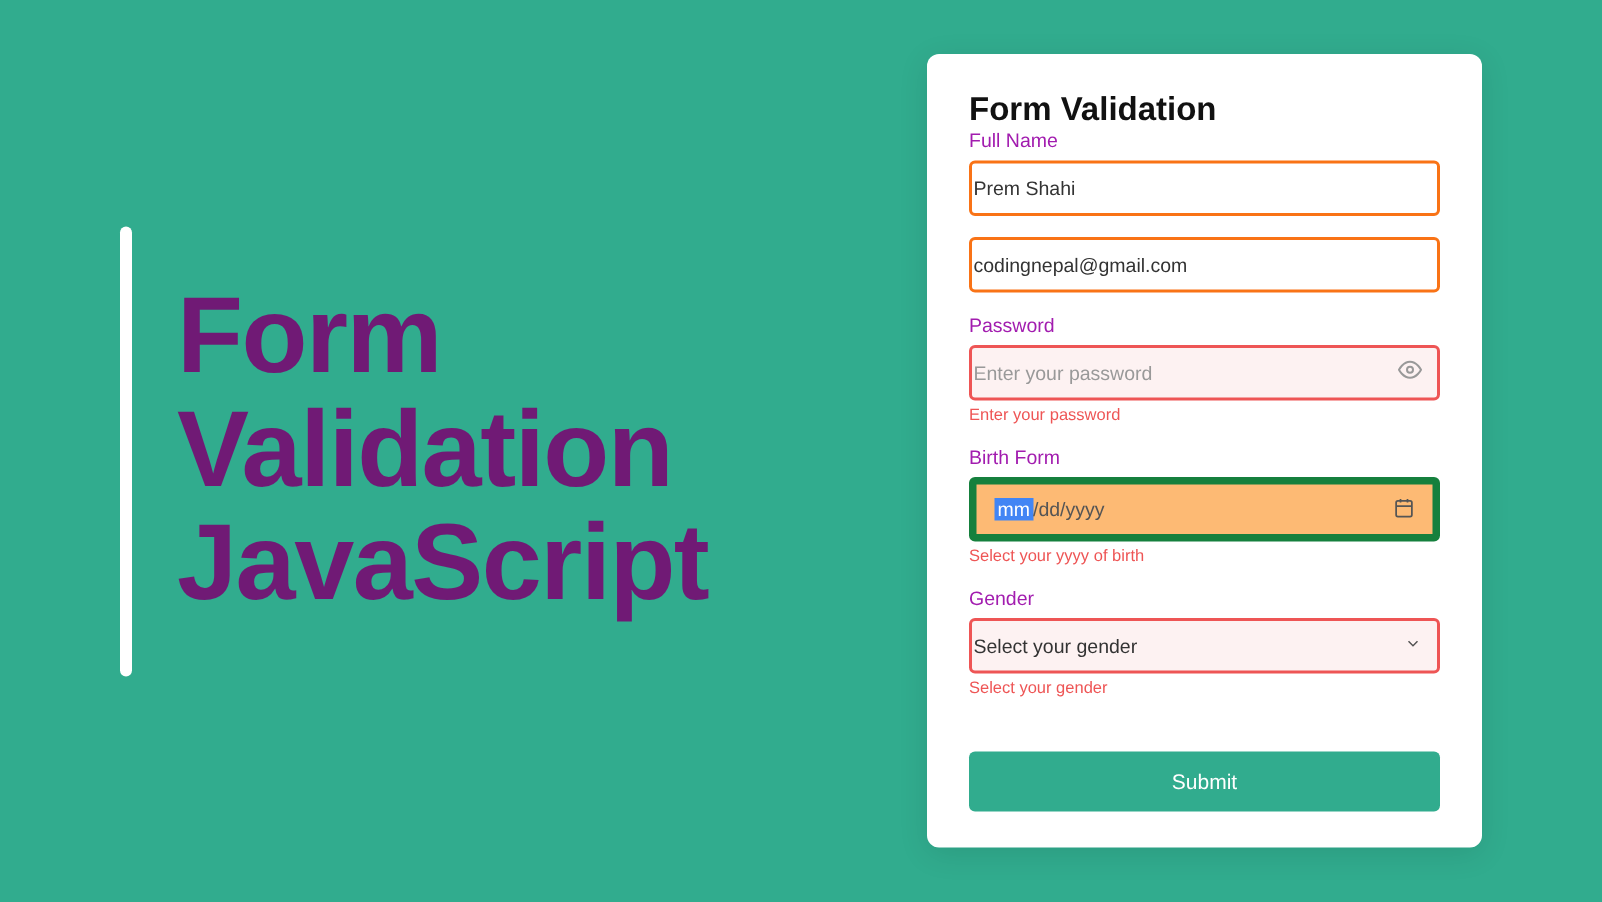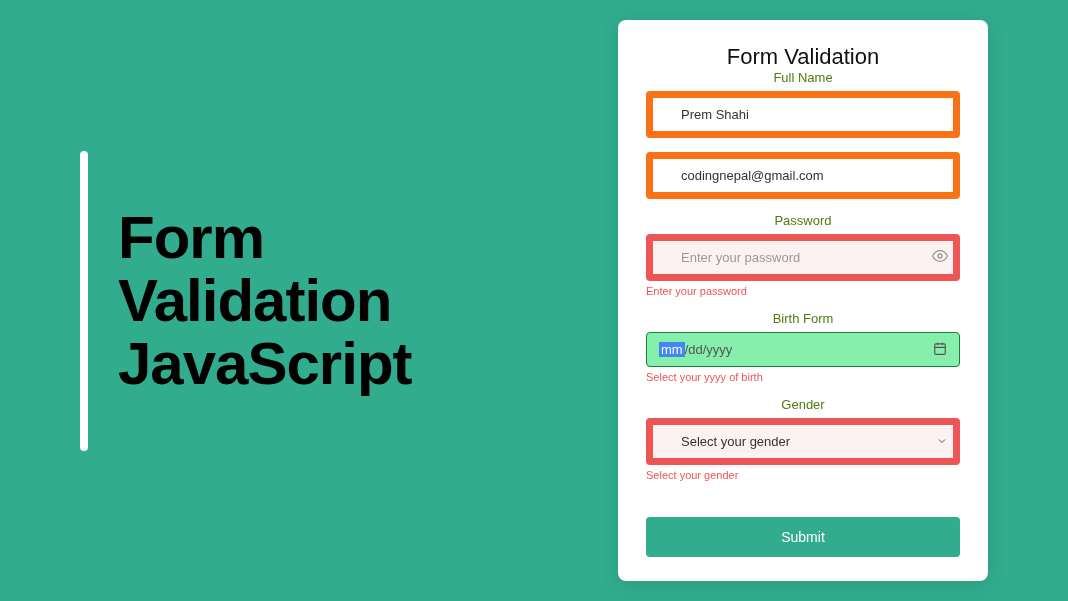--- a/index.html
+++ b/index.html
@@ -23,55 +23,54 @@
       flex: 1;
     }
     .vertical-bar {
       width: 8px;
       height: 300px;
       background: #fff;
       border-radius: 4px;
       margin-right: 30px;
     }
     .hero-text {
-      color: #000000;
-      font-size: 60px;
+      color: #701a75;
+      font-size: 72px;
       font-weight: 700;
       line-height: 1.05;
       font-family: 'Arial Narrow', Arial, sans-serif;
       letter-spacing: -1px;
     }
     .form-card {
       background: #fff;
       border-radius: 8px;
       padding: 24px 28px;
       width: 370px;
       box-shadow: 0 4px 20px rgba(0,0,0,0.1);
     }
     .form-title {
-      text-align: center;
+      text-align: left;
       font-size: 22px;
-      font-weight: 400;
+      font-weight: 700;
       color: #111;
     }
     .form-group {
       margin-bottom: 14px;
     }
     .form-label {
       display: block;
       font-size: 13px;
-      color: #4d7c0f;
+      color: #a21caf;
       margin-bottom: 6px;
-      text-align: center;
     }
     .form-input, .form-select {
       width: 100%;
-      padding: 9px 28px;
+      padding: 9px 1px;
       font-size: 13px;
-      border: 7px solid #f97316;
+      border: 2px solid #f97316;
       border-radius: 4px;
       color: #333;
       background: #fff;
     }
     .form-input.error, .form-select.error {
       border-color: #e55;
       background: #fdf2f2;
     }
     .form-input::placeholder {
       color: #999;
@@ -89,23 +88,23 @@
     }
     .error-text {
       color: #e55;
       font-size: 11px;
       margin-top: 4px;
     }
     .date-input {
       display: flex;
       align-items: center;
       padding: 9px 12px;
-      border: 1px solid #15803d;
-      border-radius: 4px;
-      background: #86efac;
+      border: 5px solid #15803d;
+      border-radius: 4px;
+      background: #fdba74;
       font-size: 13px;
       position: relative;
     }
     .date-mm {
       background: #4285f4;
       color: #fff;
       padding: 0 2px;
     }
     .date-rest {
       color: #555;

